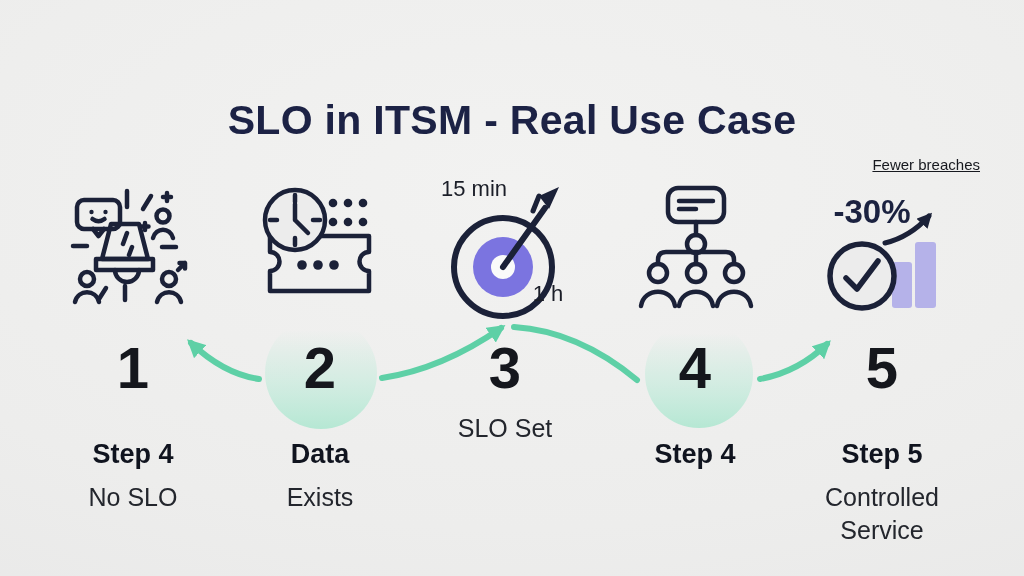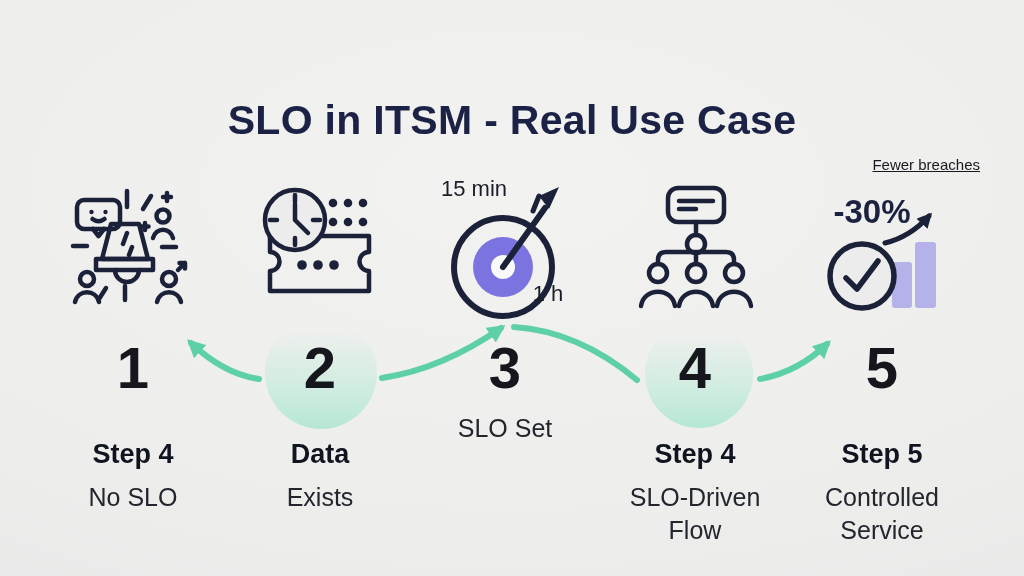--- a/index.html
+++ b/index.html
@@ -168,21 +168,20 @@
     <div class="lbl">Data</div>
     <div class="desc">Exists</div>
   </div>
   <div class="col c3">
     <div class="num">3</div>
     <div class="desc">SLO Set</div>
   </div>
   <div class="col c4">
     <div class="num">4</div>
     <div class="lbl">Step 4</div>
-    <div class="desc">SLO-Driven Flow</div>
   </div>
   <div class="col c5">
     <div class="num">5</div>
     <div class="lbl">Step 5</div>
     <div class="desc">Controlled Service</div>
   </div>
 
 </div>
 
 </body></html>

